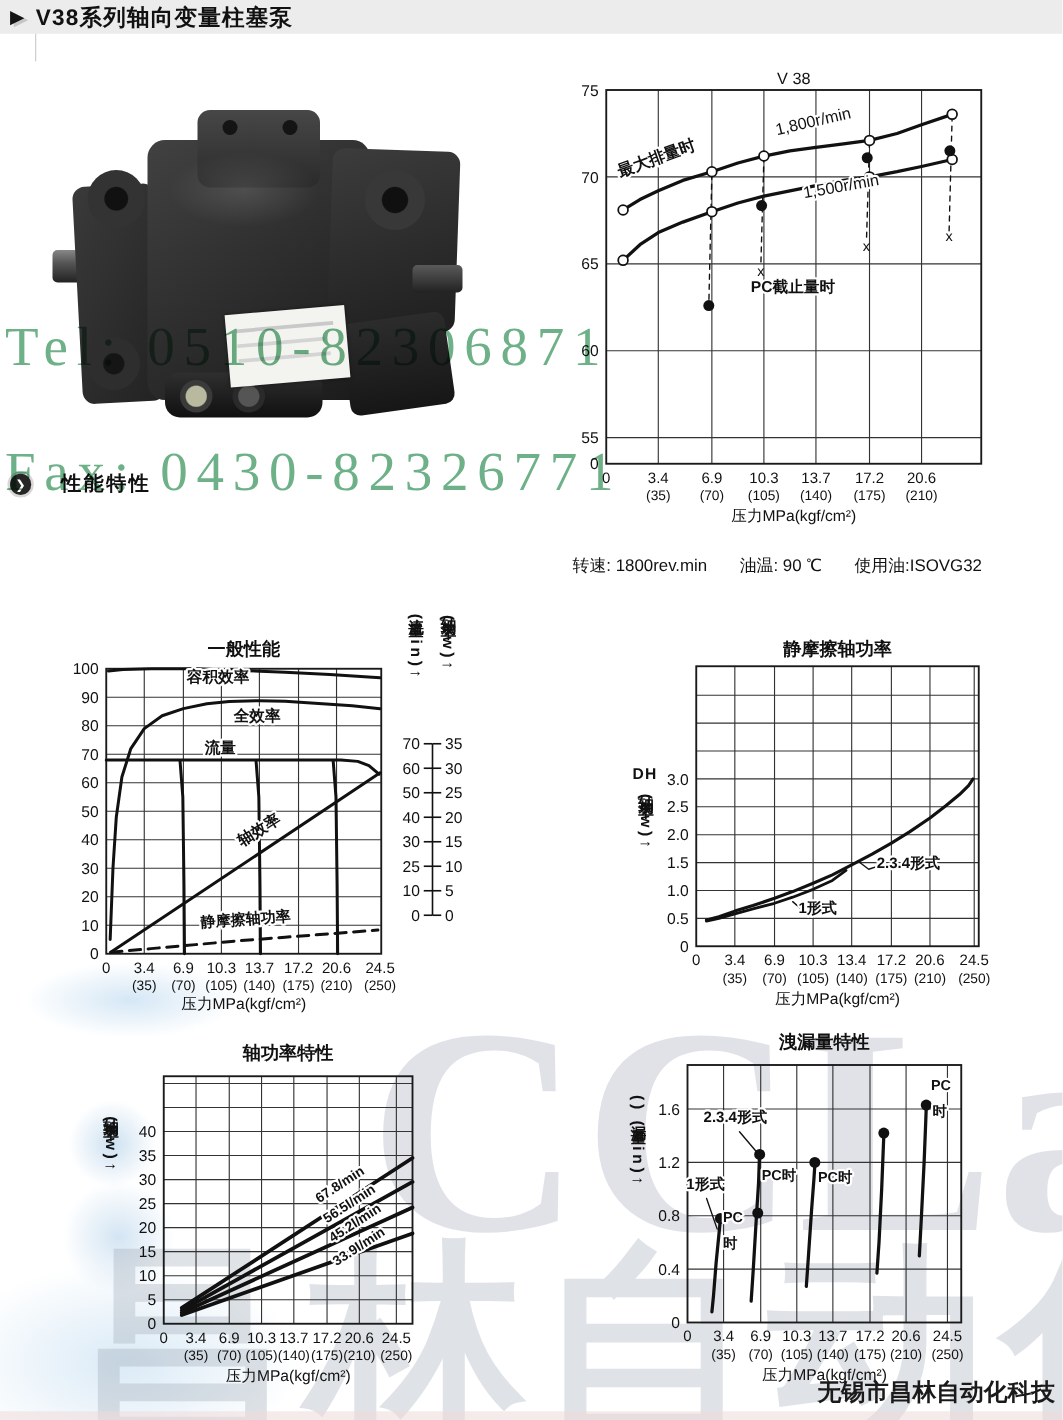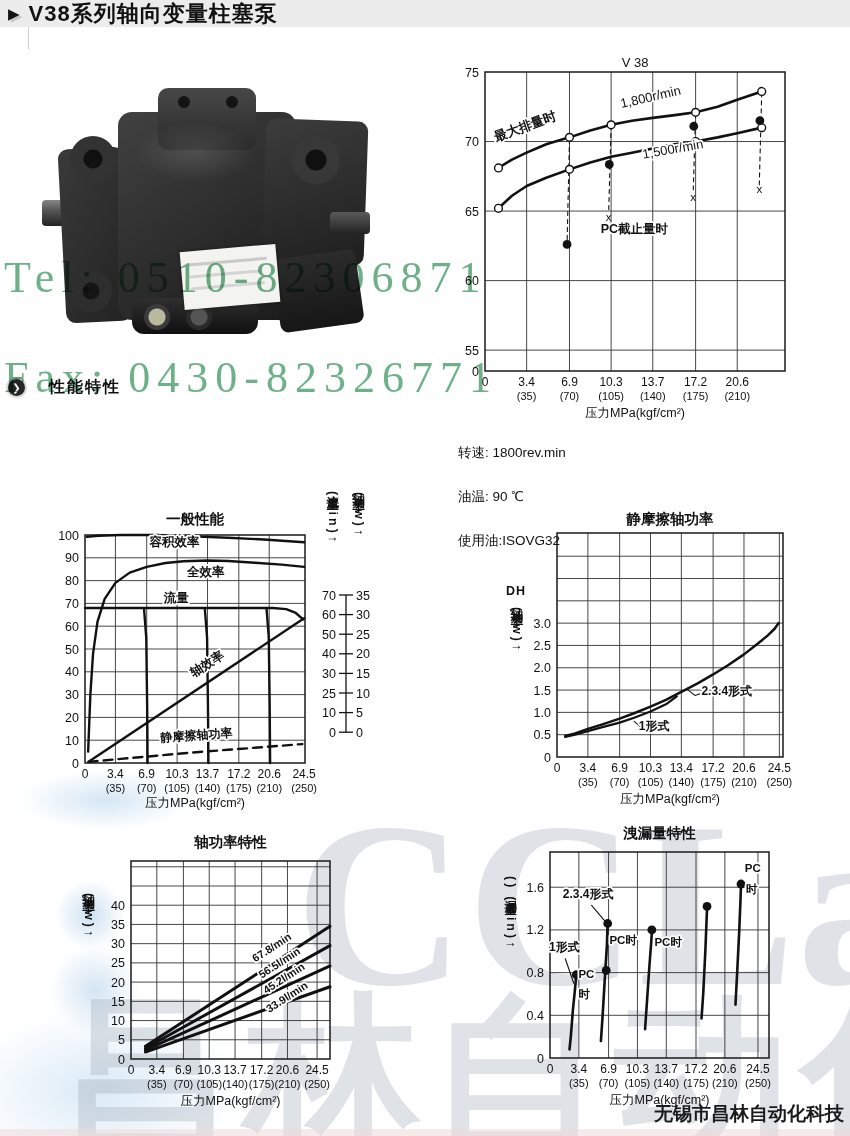--- a/index.html
+++ b/index.html
@@ -2,35 +2,35 @@
 <html><head>
 <meta charset="utf-8">
 <style>
   html,body{margin:0;padding:0;}
   body{width:850px;height:1136px;position:relative;background:#fff;overflow:hidden;
        font-family:"Liberation Sans",sans-serif;color:#111;}
   
   .topbar{position:absolute;left:0;top:0;width:850px;height:27px;background:#ececec;
           display:flex;align-items:center;gap:9px;padding-left:8px;box-sizing:border-box;z-index:4;}
   .tri{font-size:15px;color:#141414;text-shadow:3px 2px 0 #c6c6c6;line-height:1;}
-  .topbar h1{font-size:22px;font-weight:bold;margin:0;letter-spacing:1px;}
+  .topbar h1{font-size:18px;font-weight:bold;margin:0;letter-spacing:1px;}
   .vline{position:absolute;left:28px;top:27px;width:1px;height:22px;background:#cfcfcf;z-index:4;}
   
   .section{position:absolute;left:8px;top:360px;display:flex;align-items:center;gap:7px;z-index:8;}
   .bullet{width:17px;height:17px;border-radius:50%;background:#262626;color:#fff;font-size:10px;
           display:flex;align-items:center;justify-content:center;box-shadow:0 0 0 2px #d8d8d8;}
   .section h2{font-size:16px;font-weight:bold;margin:17px;letter-spacing:2px;}
   
-  .conds{position:absolute;left:458px;top:444px;font-size:13.5px;z-index:6;display:flex;gap:26px;white-space:nowrap;flex-direction:column;}
+  .conds{position:absolute;left:458px;top:444px;font-size:13.5px;z-index:6;display:flex;gap:26px;white-space:nowrap;}
   
   .chart{position:absolute;z-index:3;}
   .chart svg{overflow:visible;display:block;}
   .vlabel{position:absolute;display:flex;flex-direction:column;align-items:center;color:#111;font-weight:bold;z-index:4;}
   .vlabel .vtxt{writing-mode:vertical-rl;text-orientation:mixed;font-size:12.5px;letter-spacing:3px;line-height:1.1;}
-  .vlabel .htxt{font-size:12.5px;letter-spacing:1px;}
+  .vlabel .htxt{font-size:12.5px;letter-spacing:1px;margin-top:28px;}
   
   .wm{position:absolute;left:4px;font-family:"Liberation Serif",serif;font-size:44px;letter-spacing:7px;
       color:#15803d;opacity:.62;white-space:nowrap;z-index:10;pointer-events:none;mix-blend-mode:multiply;}
   .wm-tel{top:252px;}
   .wm-fax{top:352px;}
   .bigwm{position:absolute;left:295px;top:770px;font-family:"Liberation Serif",serif;font-weight:bold;
          font-size:235px;color:rgba(173,180,194,0.38);z-index:1;pointer-events:none;letter-spacing:2px;}
   .cnwm{position:absolute;left:60px;top:960px;font-size:175px;font-weight:bold;
         color:rgba(150,158,172,0.30);z-index:1;pointer-events:none;white-space:nowrap;letter-spacing:10px;}
   .blob{position:absolute;border-radius:50%;z-index:0;pointer-events:none;}

